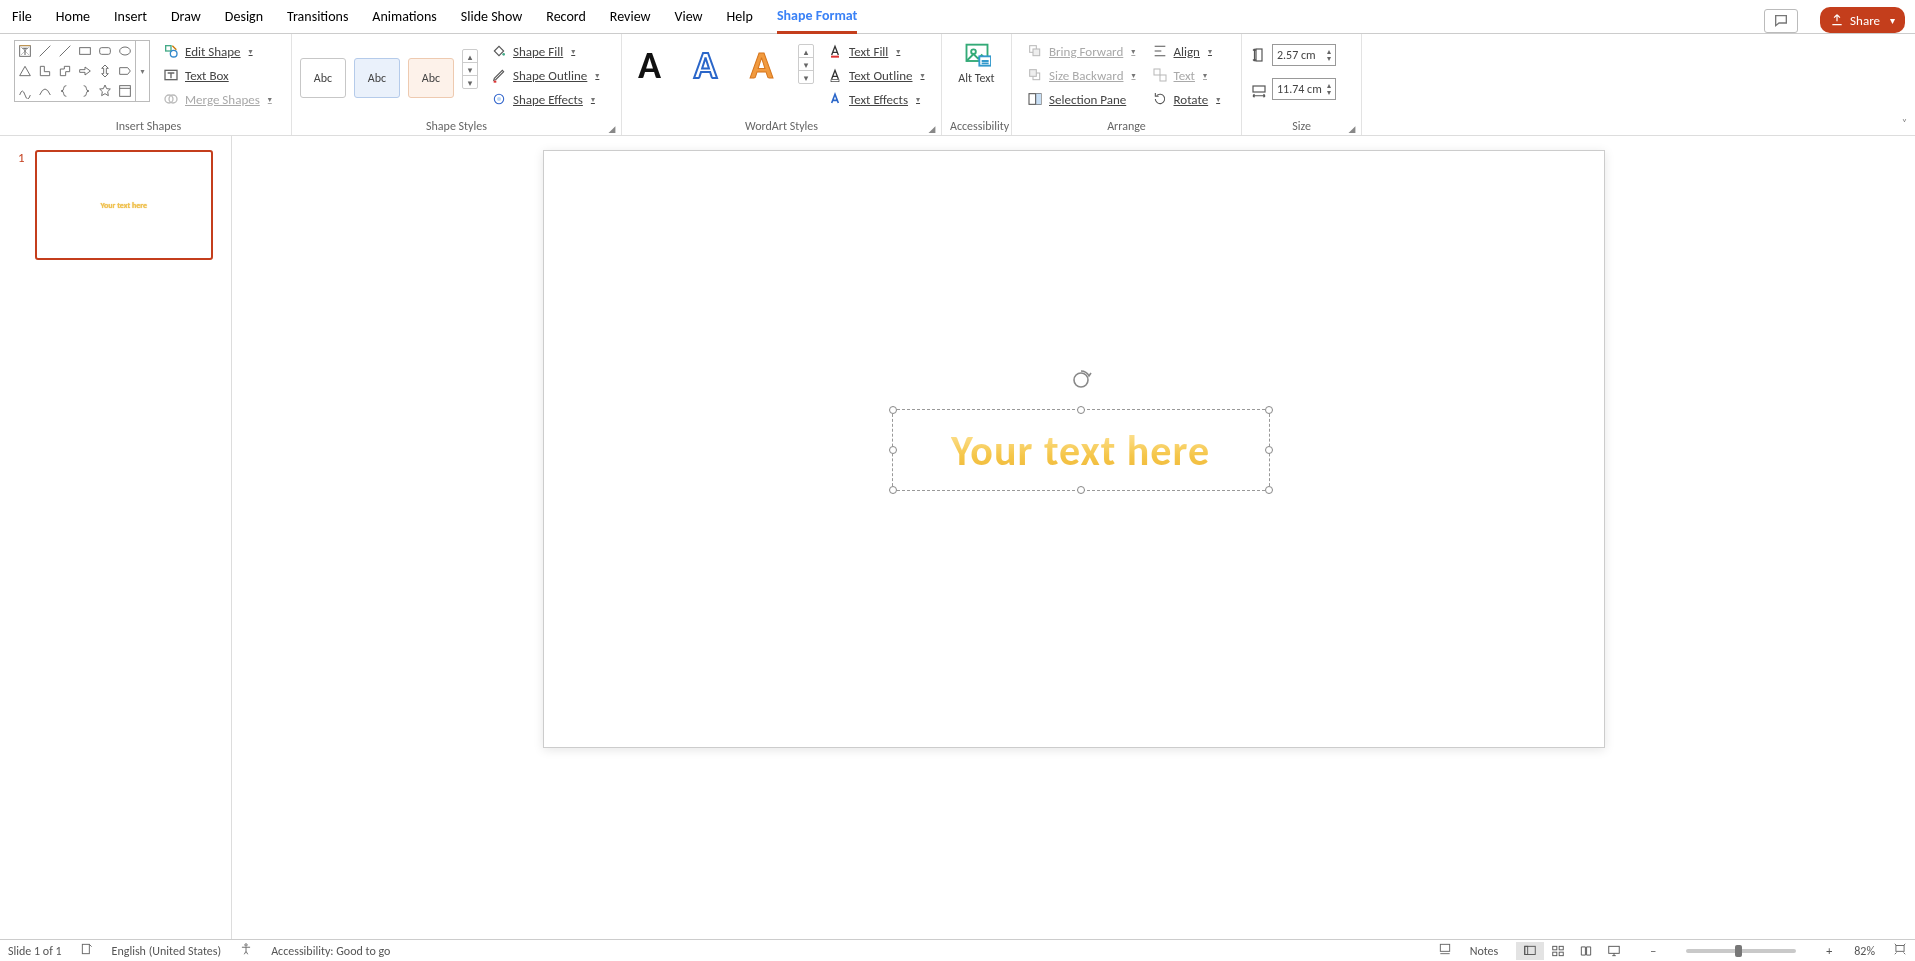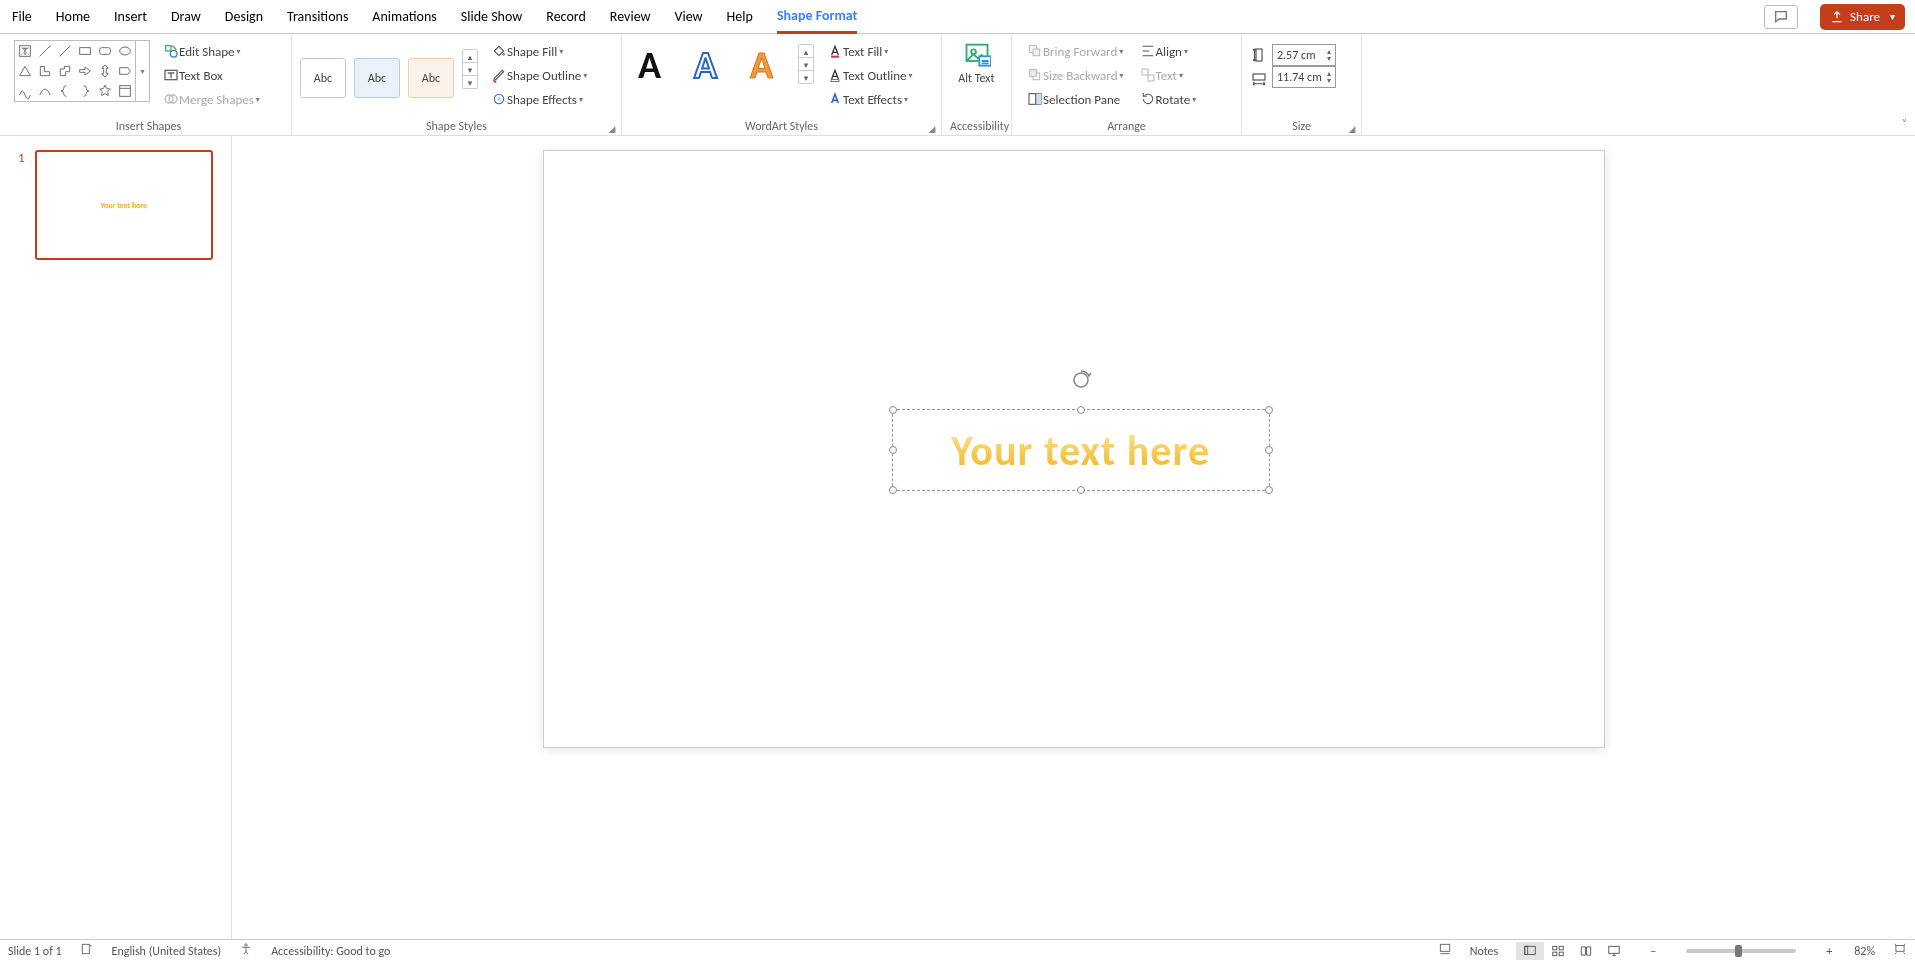--- a/index.html
+++ b/index.html
@@ -1,63 +1,63 @@
 <!DOCTYPE html>
 <html><head>
   <meta charset="utf-8">
   <style>
     * { box-sizing: border-box; font-family: 'Segoe UI', Calibri, sans-serif; -webkit-font-smoothing: antialiased; }
     body { margin: 0; height: 961px; width: 1915px; background: #fff; overflow: hidden; font-size: 12px; color: #444; }
 
     
-    .tabstrip { height: 34px; display: flex; align-items: center; padding: 0 10px 0 12px; border-bottom: 1px solid #ccc; }
+    .tabstrip { height: 34px; display: flex; align-items: flex-end; padding: 0 10px 0 12px; border-bottom: 1px solid #ccc; }
     .tabstrip .tabs { display: flex; flex: 1; gap: 24px; align-items: center; height: 100%; }
     .tab { font-size: 14px; color: #000; cursor: default; height: 100%; display: flex; align-items: center; }
     .tab.active { color: #3b82f6; font-weight: 600; border-bottom: 3px solid #c43e1c; margin-bottom: -1px; }
     .comments-btn { width: 34px; height: 24px; border: 1px solid #bbb; border-radius: 3px; display: flex; align-items: center; justify-content: center; }
-    .share-btn { height: 26px; background: #c43e1c; color: #fff; border-radius: 5px; display: flex; align-items: center; padding: 0 10px; margin-left: 22px; font-size: 13px; gap: 6px; }
+    .share-btn { height: 26px; background: #c43e1c; color: #fff; border-radius: 10px; display: flex; align-items: center; padding: 0 10px; margin-left: 22px; font-size: 13px; gap: 6px; }
     .share-btn .chev { margin-left: 4px; font-size: 10px; }
     .share-ic { width: 14px; height: 14px; }
 
     
     .ribbon { height: 102px; display: flex; border-bottom: 1px solid #ddd; position: relative; padding-left: 6px; }
     .group { border-right: 1px solid #e3e3e3; padding: 6px 8px 0 8px; display: flex; flex-direction: column; justify-content: space-between; }
     .group-body { display: flex; gap: 6px; align-items: flex-start; }
     .group-label { text-align: center; font-size: 12px; color: #666; padding-bottom: 2px; position: relative; }
     .dialog-launcher { position: absolute; right: -4px; bottom: 2px; width: 10px; height: 10px; font-size: 9px; color: #888; }
 
     
     .icgrid { display: grid; grid-template-columns: repeat(6, 20px); grid-auto-rows: 20px; gap: 0; border: 1px solid #bbb; padding: 0; }
     .icgrid .cell { display: flex; align-items: center; justify-content: center; border: 0; }
     .icgrid svg { width: 16px; height: 16px; stroke: #666; fill: none; stroke-width: 1.4; }
     .icgrid-wrap { display: flex; }
     .icgrid-wrap .drop { width: 14px; display: flex; align-items: center; justify-content: center; border: 1px solid #bbb; border-left: 0; font-size: 8px; color: #777; }
 
     .vbtn-col { display: flex; flex-direction: column; gap: 2px; margin-left: 4px; }
-    .rowbtn { display: flex; align-items: center; height: 22px; font-size: 13px; padding: 0 3px; }
+    .rowbtn { display: flex; align-items: center; gap: 6px; height: 22px; font-size: 13px; padding: 0 3px; text-decoration: underline; }
     .rowbtn.disabled { color: #a9a9a9; }
     .rowbtn .caret { font-size: 8px; color: #777; margin-left: 2px; }
     .rowbtn svg { width: 16px; height: 16px; }
 
     
     .gal { display: flex; gap: 8px; align-items: center; }
     .galthumb { width: 46px; height: 40px; border: 1px solid #c7c7c7; border-radius: 3px; display: flex; align-items: center; justify-content: center; font-size: 12px; background: #fff; margin-top: 18px; }
     .galthumb.blue { background: #eaf1fb; border-color:#b5cbea; }
     .galthumb.orange { background:#fdf2ea; border-color:#eecab0; }
     .galnav { display: flex; flex-direction: column; width: 16px; border: 1px solid #ccc; border-radius: 2px; height: 40px; }
     .galnav span { flex: 1; display:flex; align-items:center; justify-content:center; font-size: 9px; color:#666; }
     .galnav span+span { border-top: 1px solid #ccc; }
 
     .wagal .wa { width: 48px; height: 48px; display:flex; align-items:center; justify-content:center; }
     .wa svg text { font-size: 38px; font-weight: 900; font-family: Calibri, sans-serif; }
 
     .bigbtn { display:flex; flex-direction:column; align-items:center; justify-content:center; gap:4px; width:48px; }
     .bigbtn svg { width:28px; height:28px; }
 
-    .sizer { display:flex; flex-direction:column; padding-top:4px; }
+    .sizer { display:flex; flex-direction:column; gap:12px; padding-top:4px; }
     .sizer-row { display:flex; align-items:center; gap:4px; }
     .sizer-row svg { width:18px; height:18px; }
     .numbox { width: 64px; height: 22px; border:1px solid #999; font-size:12px; padding:0 4px; display:flex; align-items:center; justify-content:space-between; }
     .spinners { display:flex; flex-direction:column; line-height:7px; font-size:8px; color:#666; }
 
     .collapse-rib { position:absolute; right:8px; bottom:6px; font-size:10px; color:#777; }
 
     
     .workspace { display:flex; height: calc(100% - 34px - 102px - 22px); background:#fff; }
     .thumbcol { width: 232px; border-right:1px solid #ddd; padding: 14px 18px; display:flex; gap:10px; }

